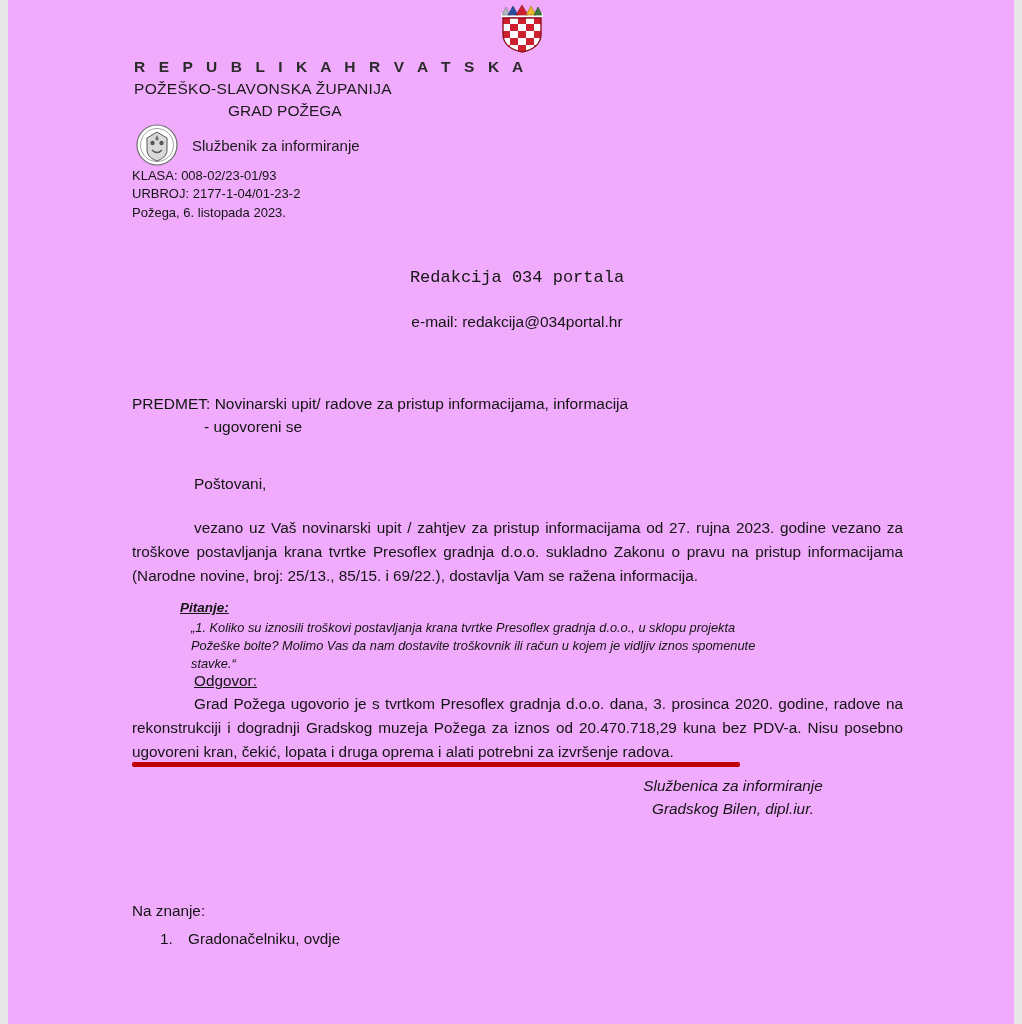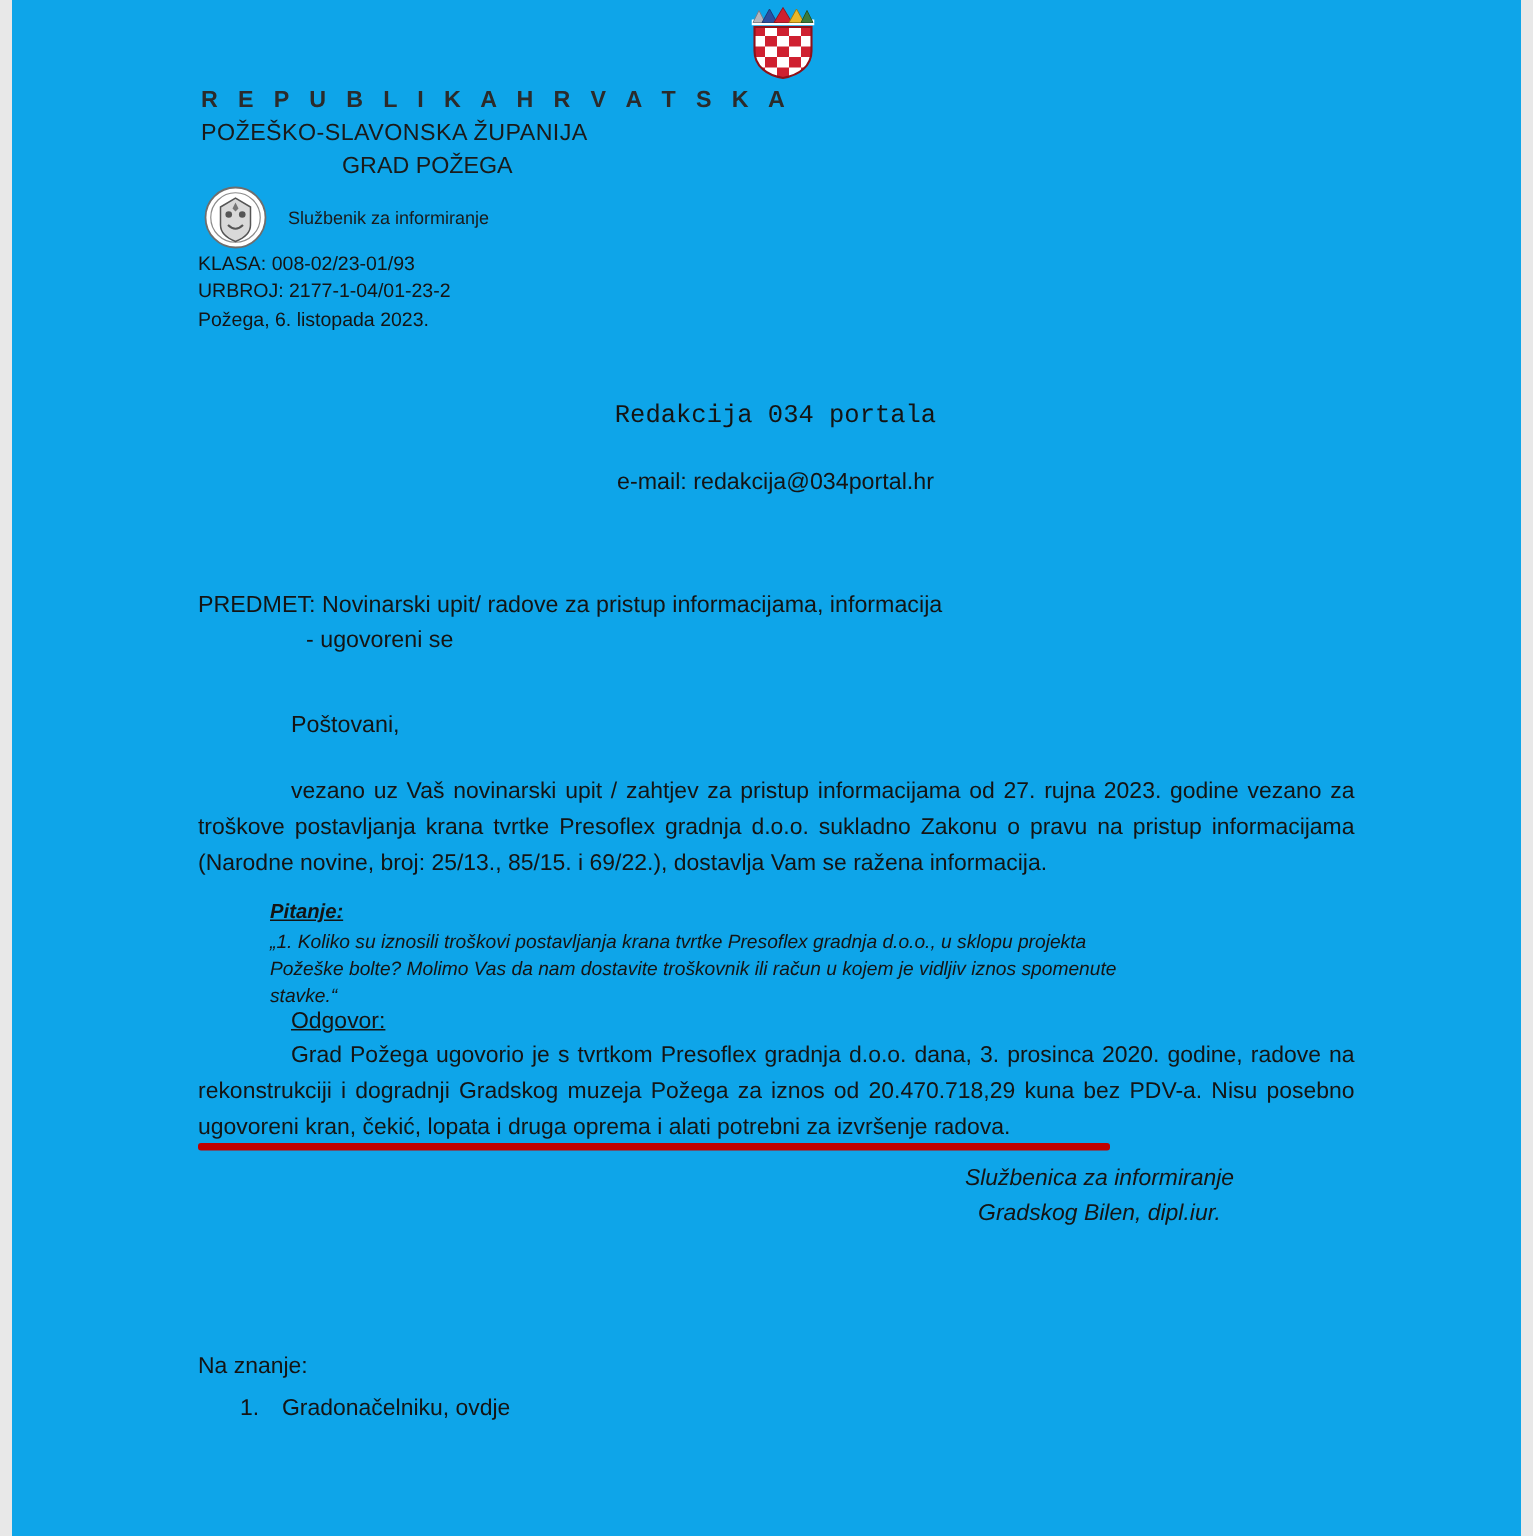--- a/index.html
+++ b/index.html
@@ -11,21 +11,21 @@
     width: 1022px;
     height: 1024px;
     overflow: hidden;
     font-family: "Liberation Sans", sans-serif;
   }
   .page {
     position: relative;
     width: 1006px;
     height: 1024px;
     margin: 0 8px 0 8px;
-    background: #0ea5e9;
+    background: #f0abfc;
     box-sizing: border-box;
     padding: 0;
   }
   .coat-of-arms {
     position: absolute;
     top: 4px;
     left: 0;
     width: 100%;
     text-align: center;
     padding-left: 22px;
@@ -80,21 +80,21 @@
     align-items: center;
     margin-top: 2px;
   }
   .city-seal {
     width: 46px;
     height: 46px;
     flex: 0 0 46px;
     margin-left: 2px;
   }
   .line-sluzbenik {
-    font-size: 12px;
+    font-size: 15px;
     color: #1a1a1a;
     margin-left: 12px;
   }
   .klasa-block {
     position: absolute;
     left: 124px;
     top: 167px;
     font-size: 13px;
     color: #141414;
     line-height: 1.42;
@@ -158,20 +158,21 @@
     color: #141414;
     text-decoration: underline;
   }
   .q-text {
     margin-top: 4px;
     font-size: 12.8px;
     font-style: italic;
     color: #141414;
     line-height: 1.42;
     width: 592px;
+    margin-left: 11px;
   }
   .answer-label {
     position: absolute;
     left: 186px;
     top: 672px;
     font-size: 15.3px;
     color: #141414;
     text-decoration: underline;
   }
   .answer-para {

